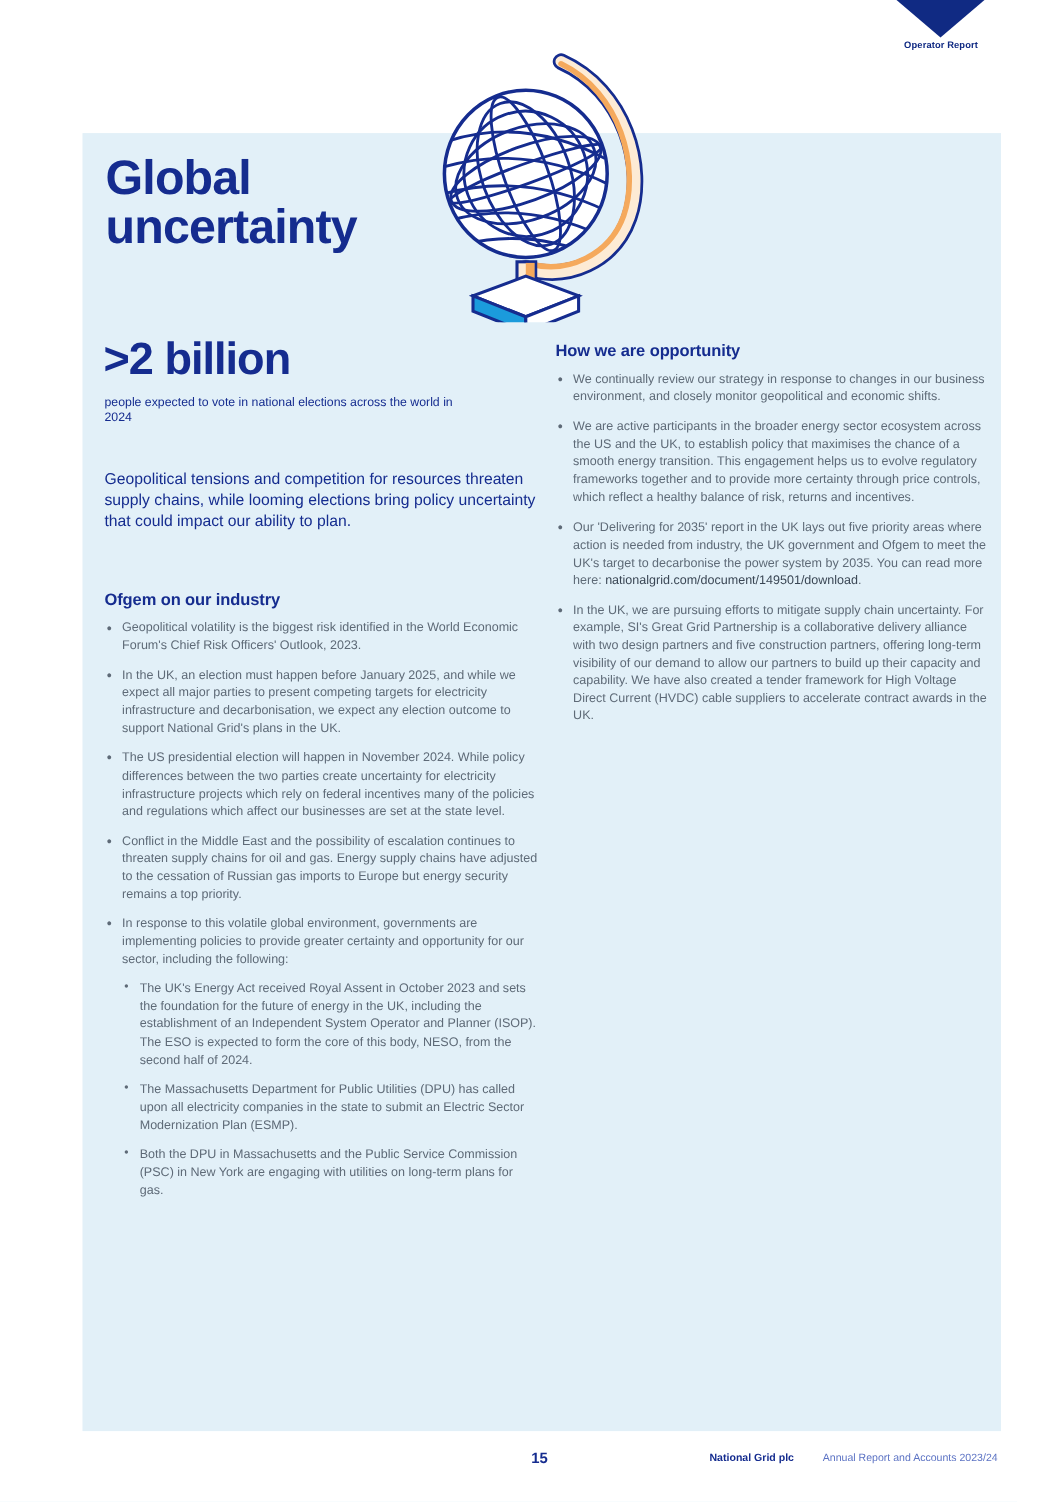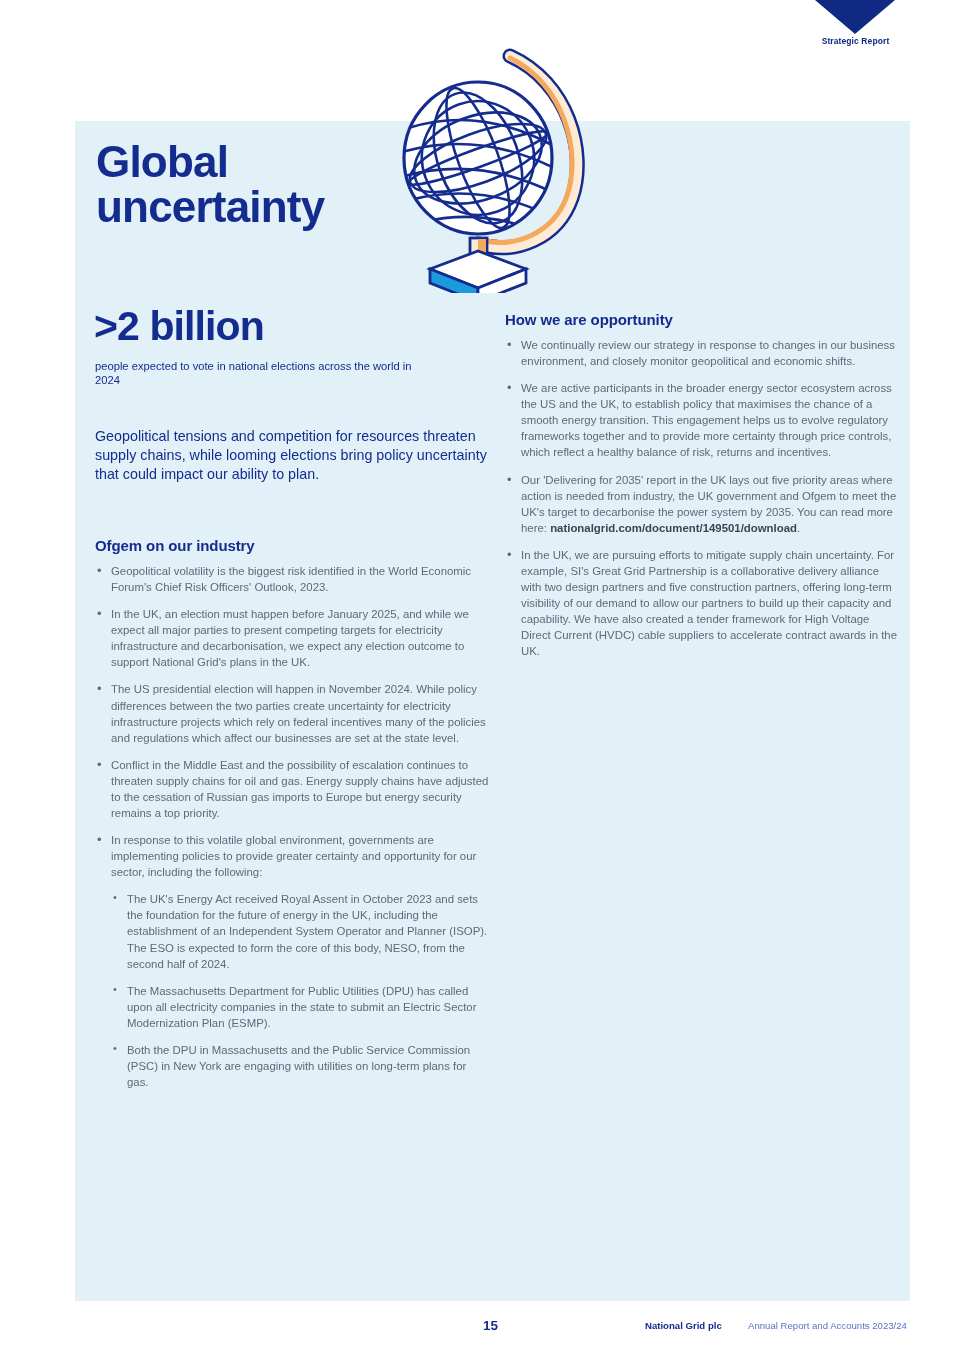--- a/index.html
+++ b/index.html
@@ -174,21 +174,21 @@
     left: 2px;
     top: -1px;
     font-size: 11px;
     color: #5E6A77;
   }
   ul.sub-bullets > li:last-child {
     margin-bottom: 0;
   }
 
   .url-bold {
-    font-weight: bold;
+    font-weight: normal;
     color: #3A4654;
   }
 
   
   .footer {
     position: absolute;
     left: 0;
     top: 1318px;
     width: 786px;
     height: 20px;
@@ -218,21 +218,21 @@
     color: #5C73C4;
     white-space: nowrap;
   }
 </style>
 </head>
 <body>
 
 <div class="tab-marker">
   <div class="tab-triangle"></div>
 </div>
-<div class="tab-label">Strategic Report</div>
+<div class="tab-label">Operator Report</div>
 
 <div class="panel"></div>
 
 <div class="globe">
   <svg viewBox="0 0 200 245" width="200" height="245" xmlns="http://www.w3.org/2000/svg">
     <defs>
       <clipPath id="sphereClip">
         <ellipse cx="86" cy="110" rx="74" ry="76"></ellipse>
       </clipPath>
     </defs>

